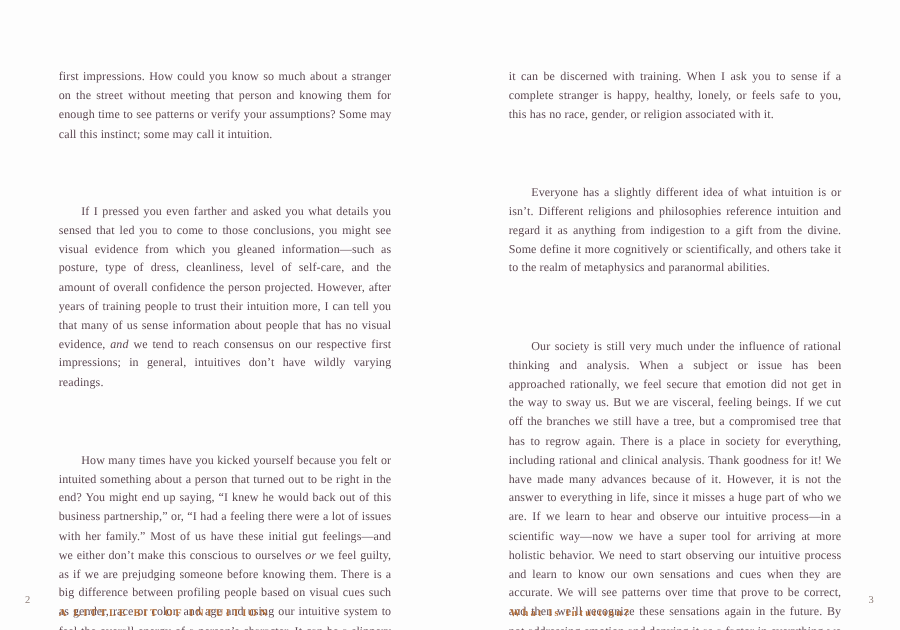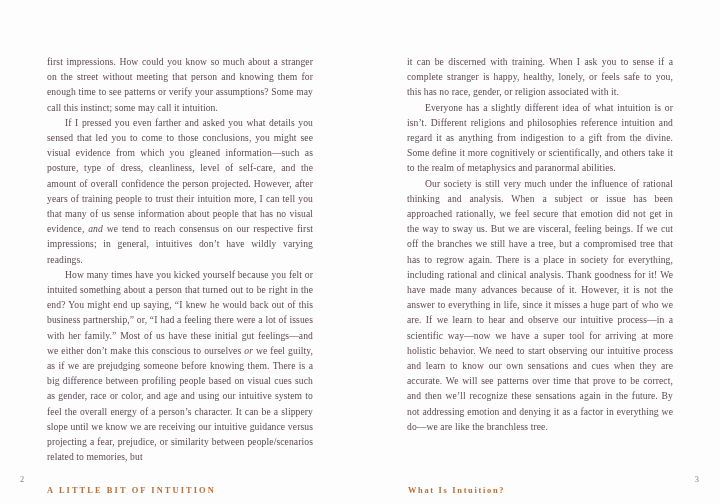--- a/index.html
+++ b/index.html
@@ -41,20 +41,21 @@
   }
   .page.left  .text-col { left: 47px; }
   .page.right .text-col { left: 47px; }
 
   .text-col p.para {
     margin: 0;
     padding: 0;
   }
   .text-col p.para.indent {
     text-indent: 18px;
+    margin-top: 47px;
   }
   .text-col em {
   }
 
   .running-head {
     position: absolute;
     top: 486px;
     width: 266px;
     color: var(--footer-accent, #b5703a);
     font-size: 8.4px;

